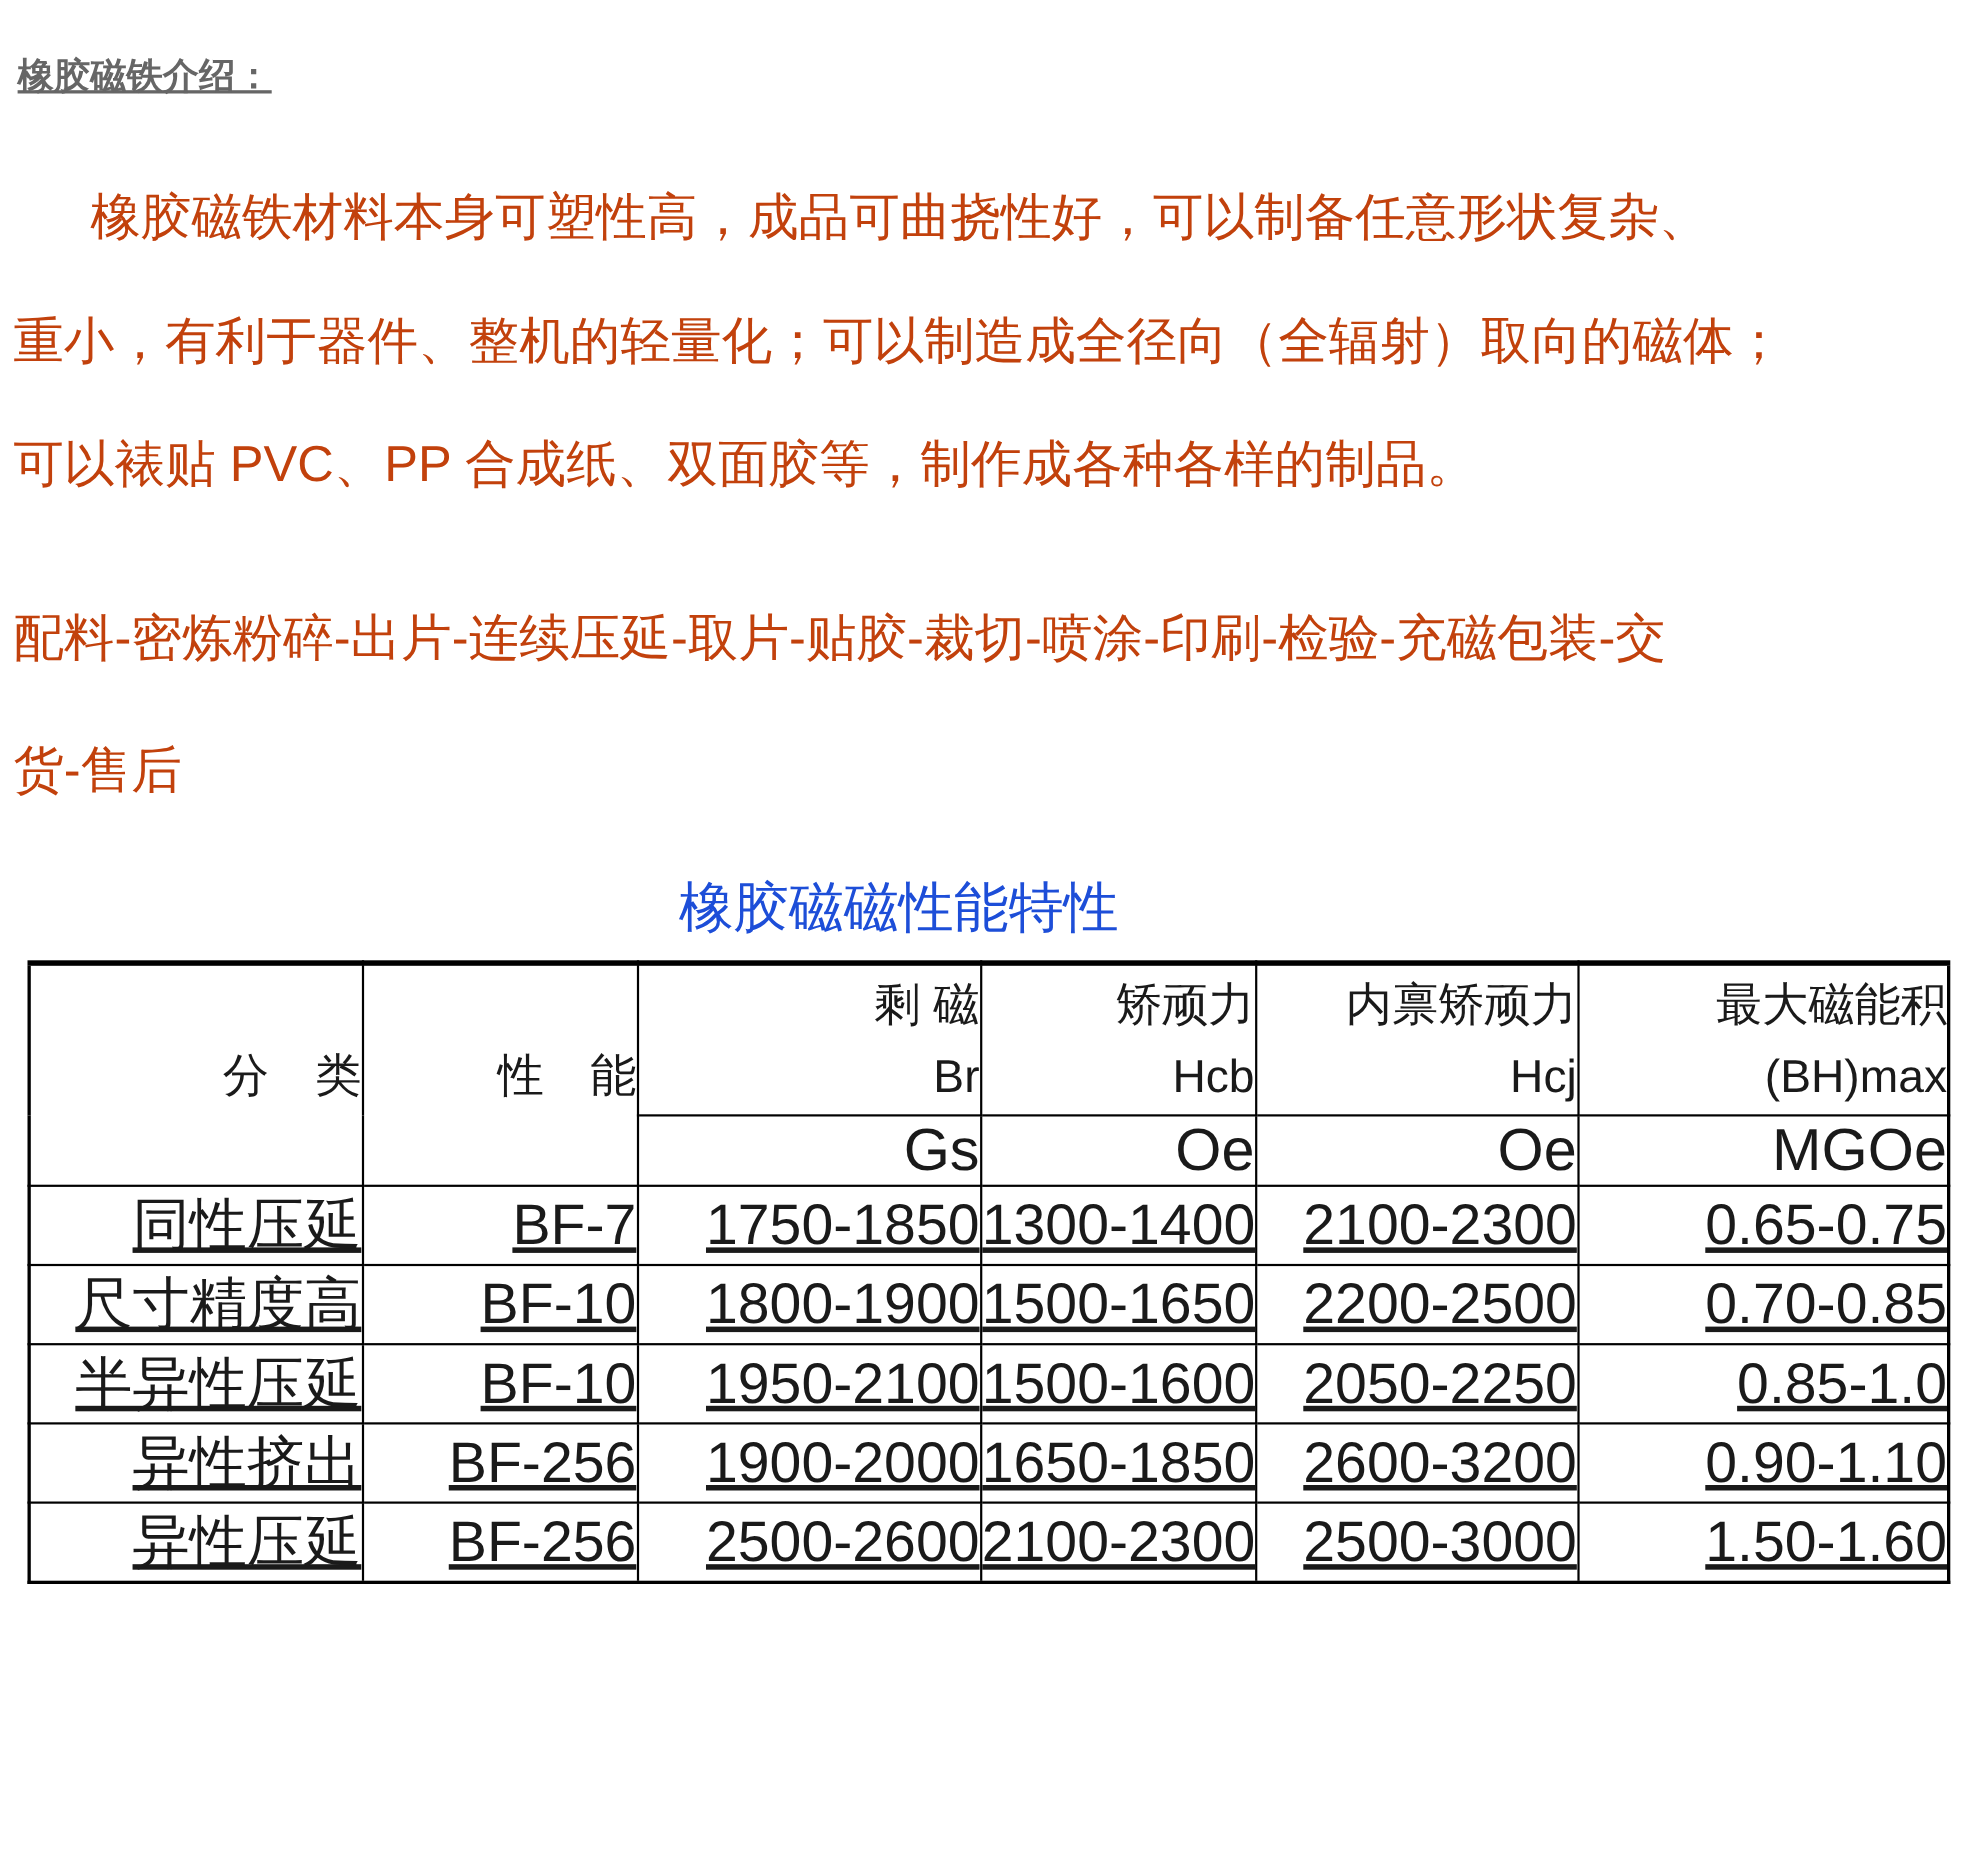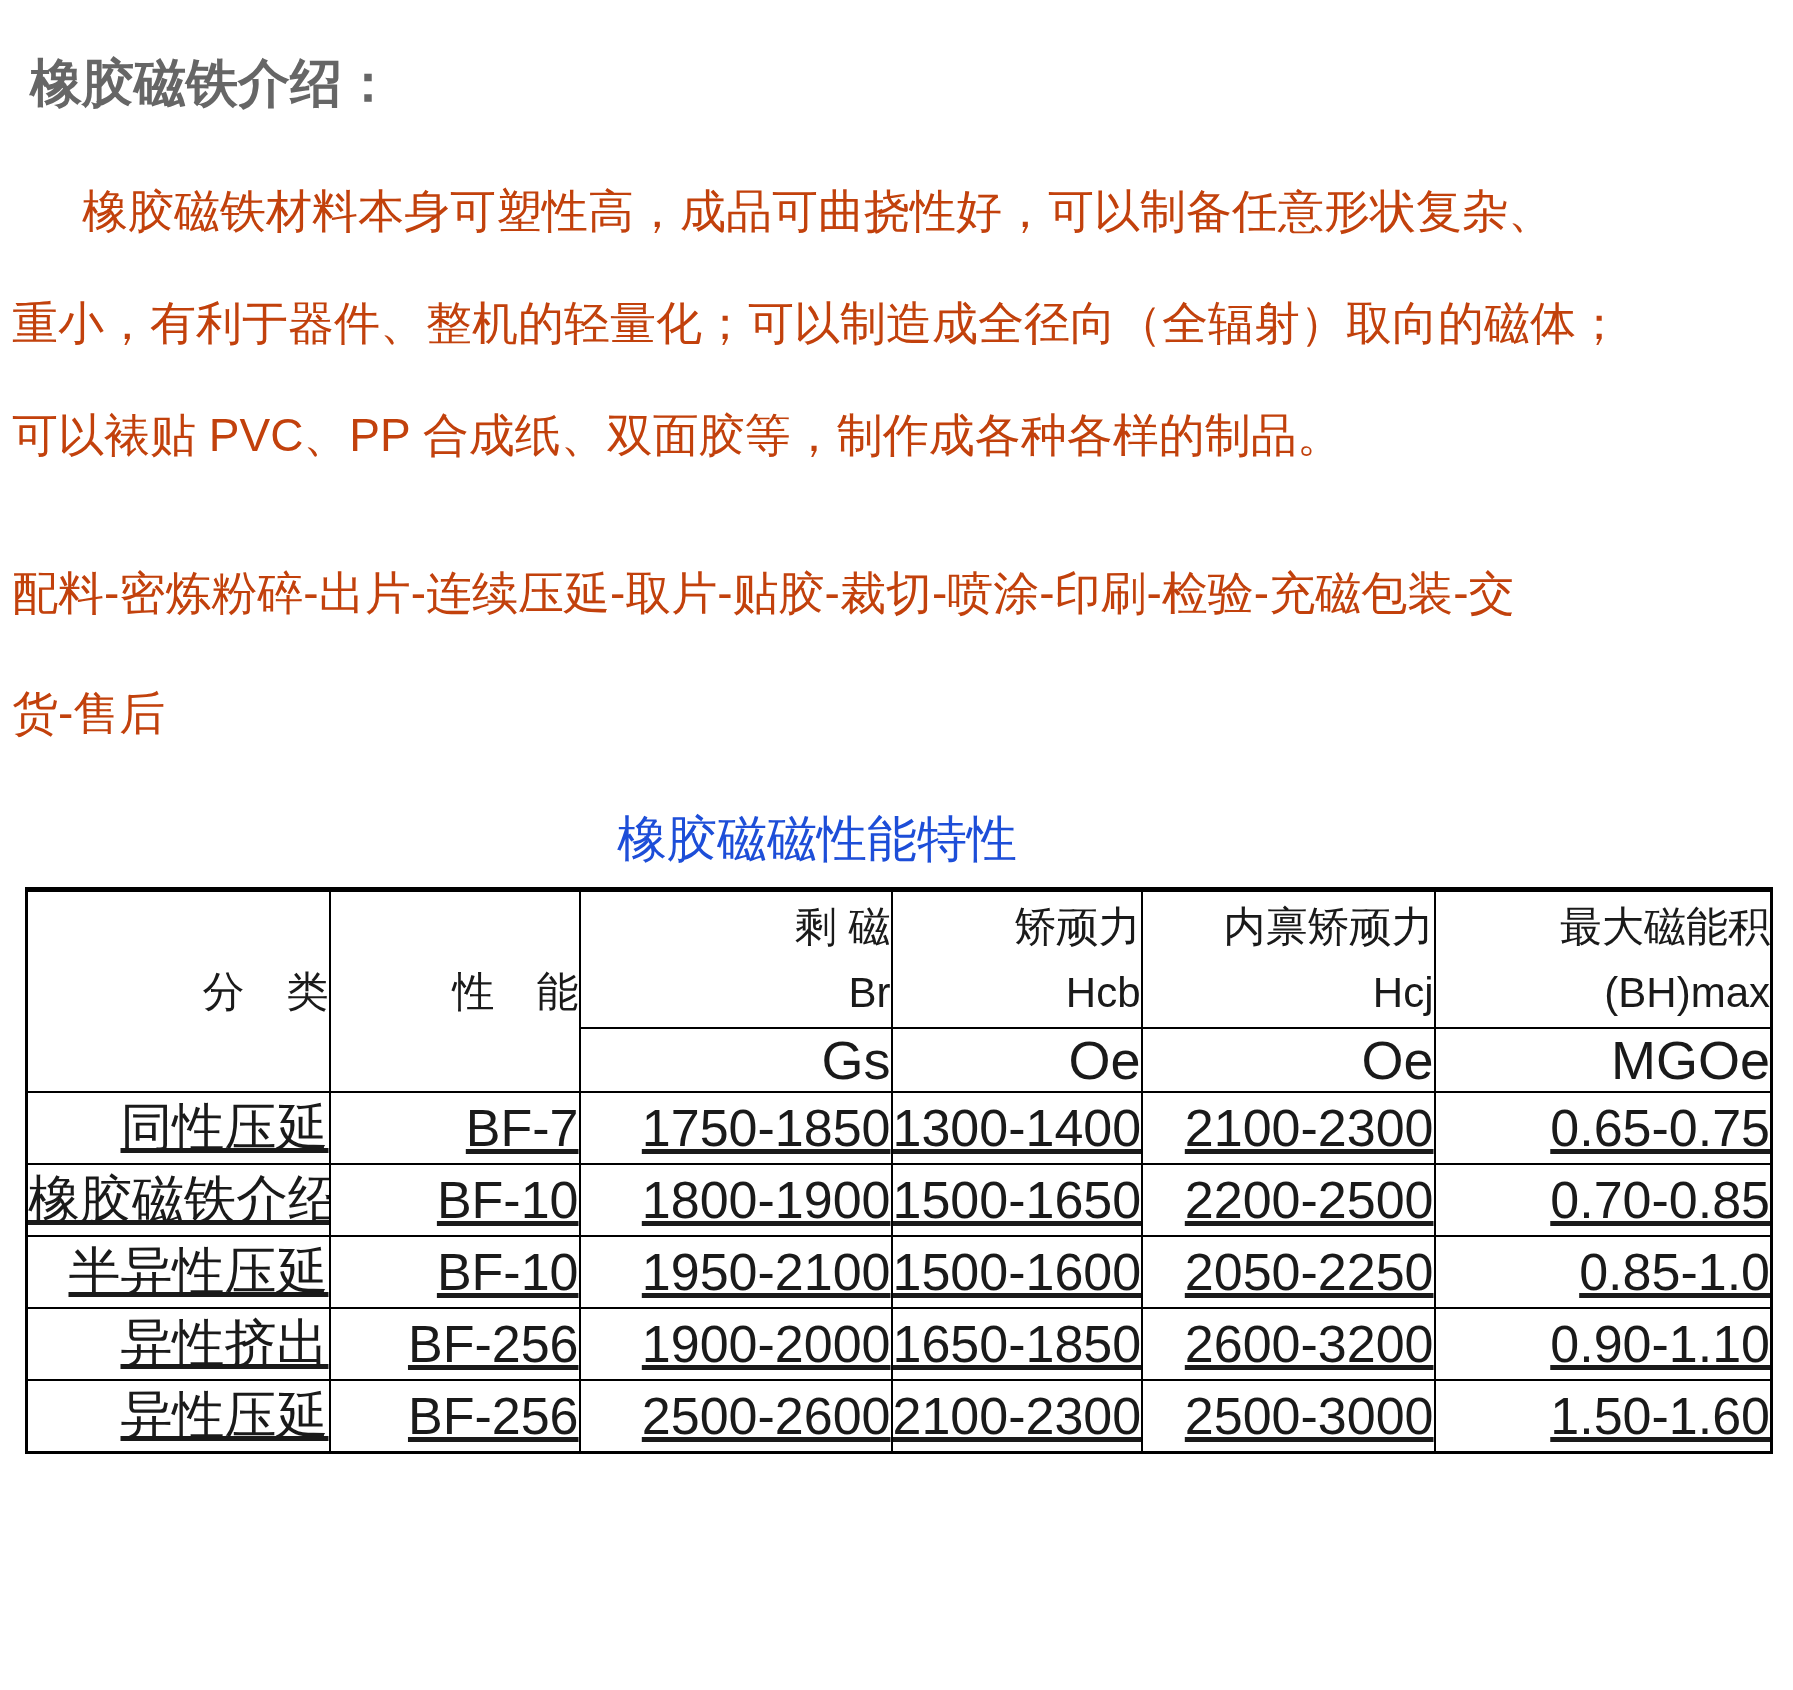--- a/index.html
+++ b/index.html
@@ -12,26 +12,27 @@
     height: 1690px;
     overflow: hidden;
     font-family: "Liberation Sans", sans-serif;
     color: #666666;
   }
   .doc {
     padding-left: 12px;
     padding-right: 0;
   }
   .sec-heading {
-    font-size: 52px;
+    font-size: 33px;
     line-height: 50px;
     font-weight: bold;
     color: #666666;
-    margin: 18px;
+    margin: 4px;
     white-space: nowrap;
+    text-decoration: underline;
   }
   .intro-heading {
     padding-top: 40px;
   }
   .process-heading {
     margin-top: 110px;
   }
   .para {
     font-size: 46px;
     color: #c2410c;
@@ -161,21 +162,21 @@
 
       <tr class="drow">
         <td class="cls-cell">同性压延</td>
         <td>BF-7</td>
         <td class="thickR">1750-1850</td>
         <td>1300-1400</td>
         <td>2100-2300</td>
         <td>0.65-0.75</td>
       </tr>
       <tr class="drow">
-        <td class="cls-cell">橡胶磁铁介绍</td>
+        <td class="cls-cell">尺寸精度高</td>
         <td>BF-10</td>
         <td class="thickR">1800-1900</td>
         <td>1500-1650</td>
         <td>2200-2500</td>
         <td>0.70-0.85</td>
       </tr>
       <tr class="drow">
         <td class="cls-cell">半异性压延</td>
         <td>BF-10</td>
         <td class="thickR">1950-2100</td>

